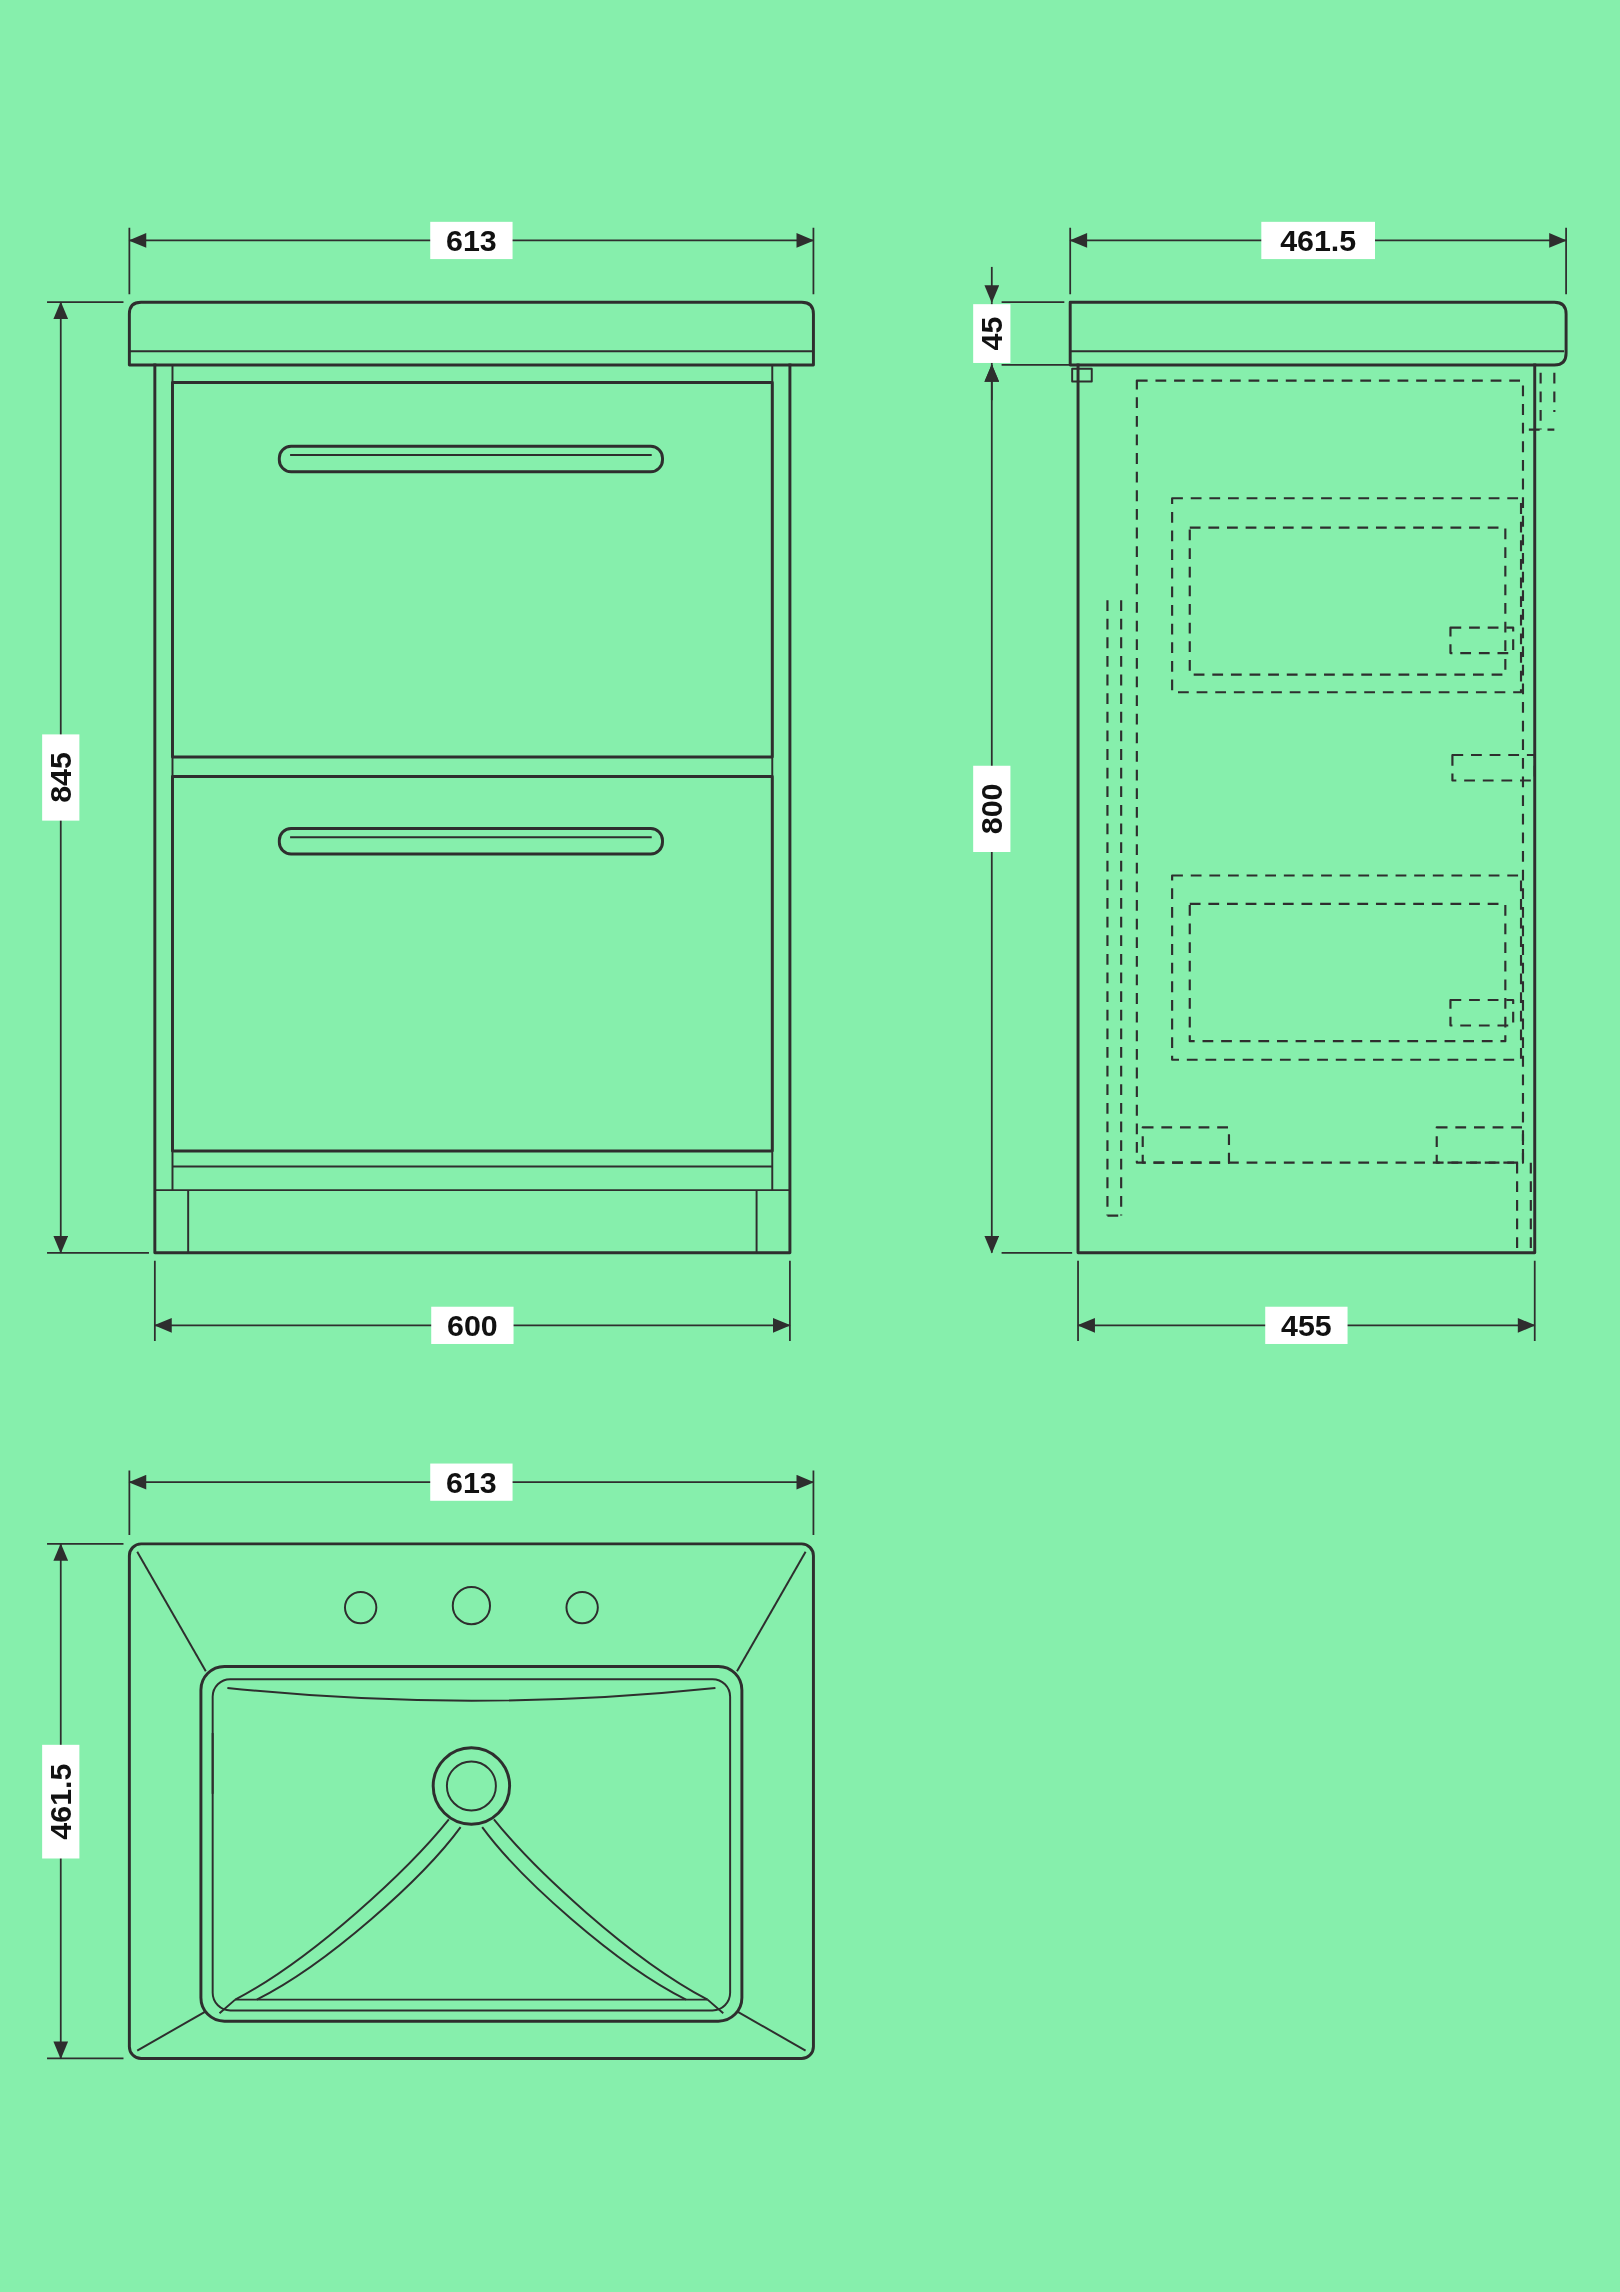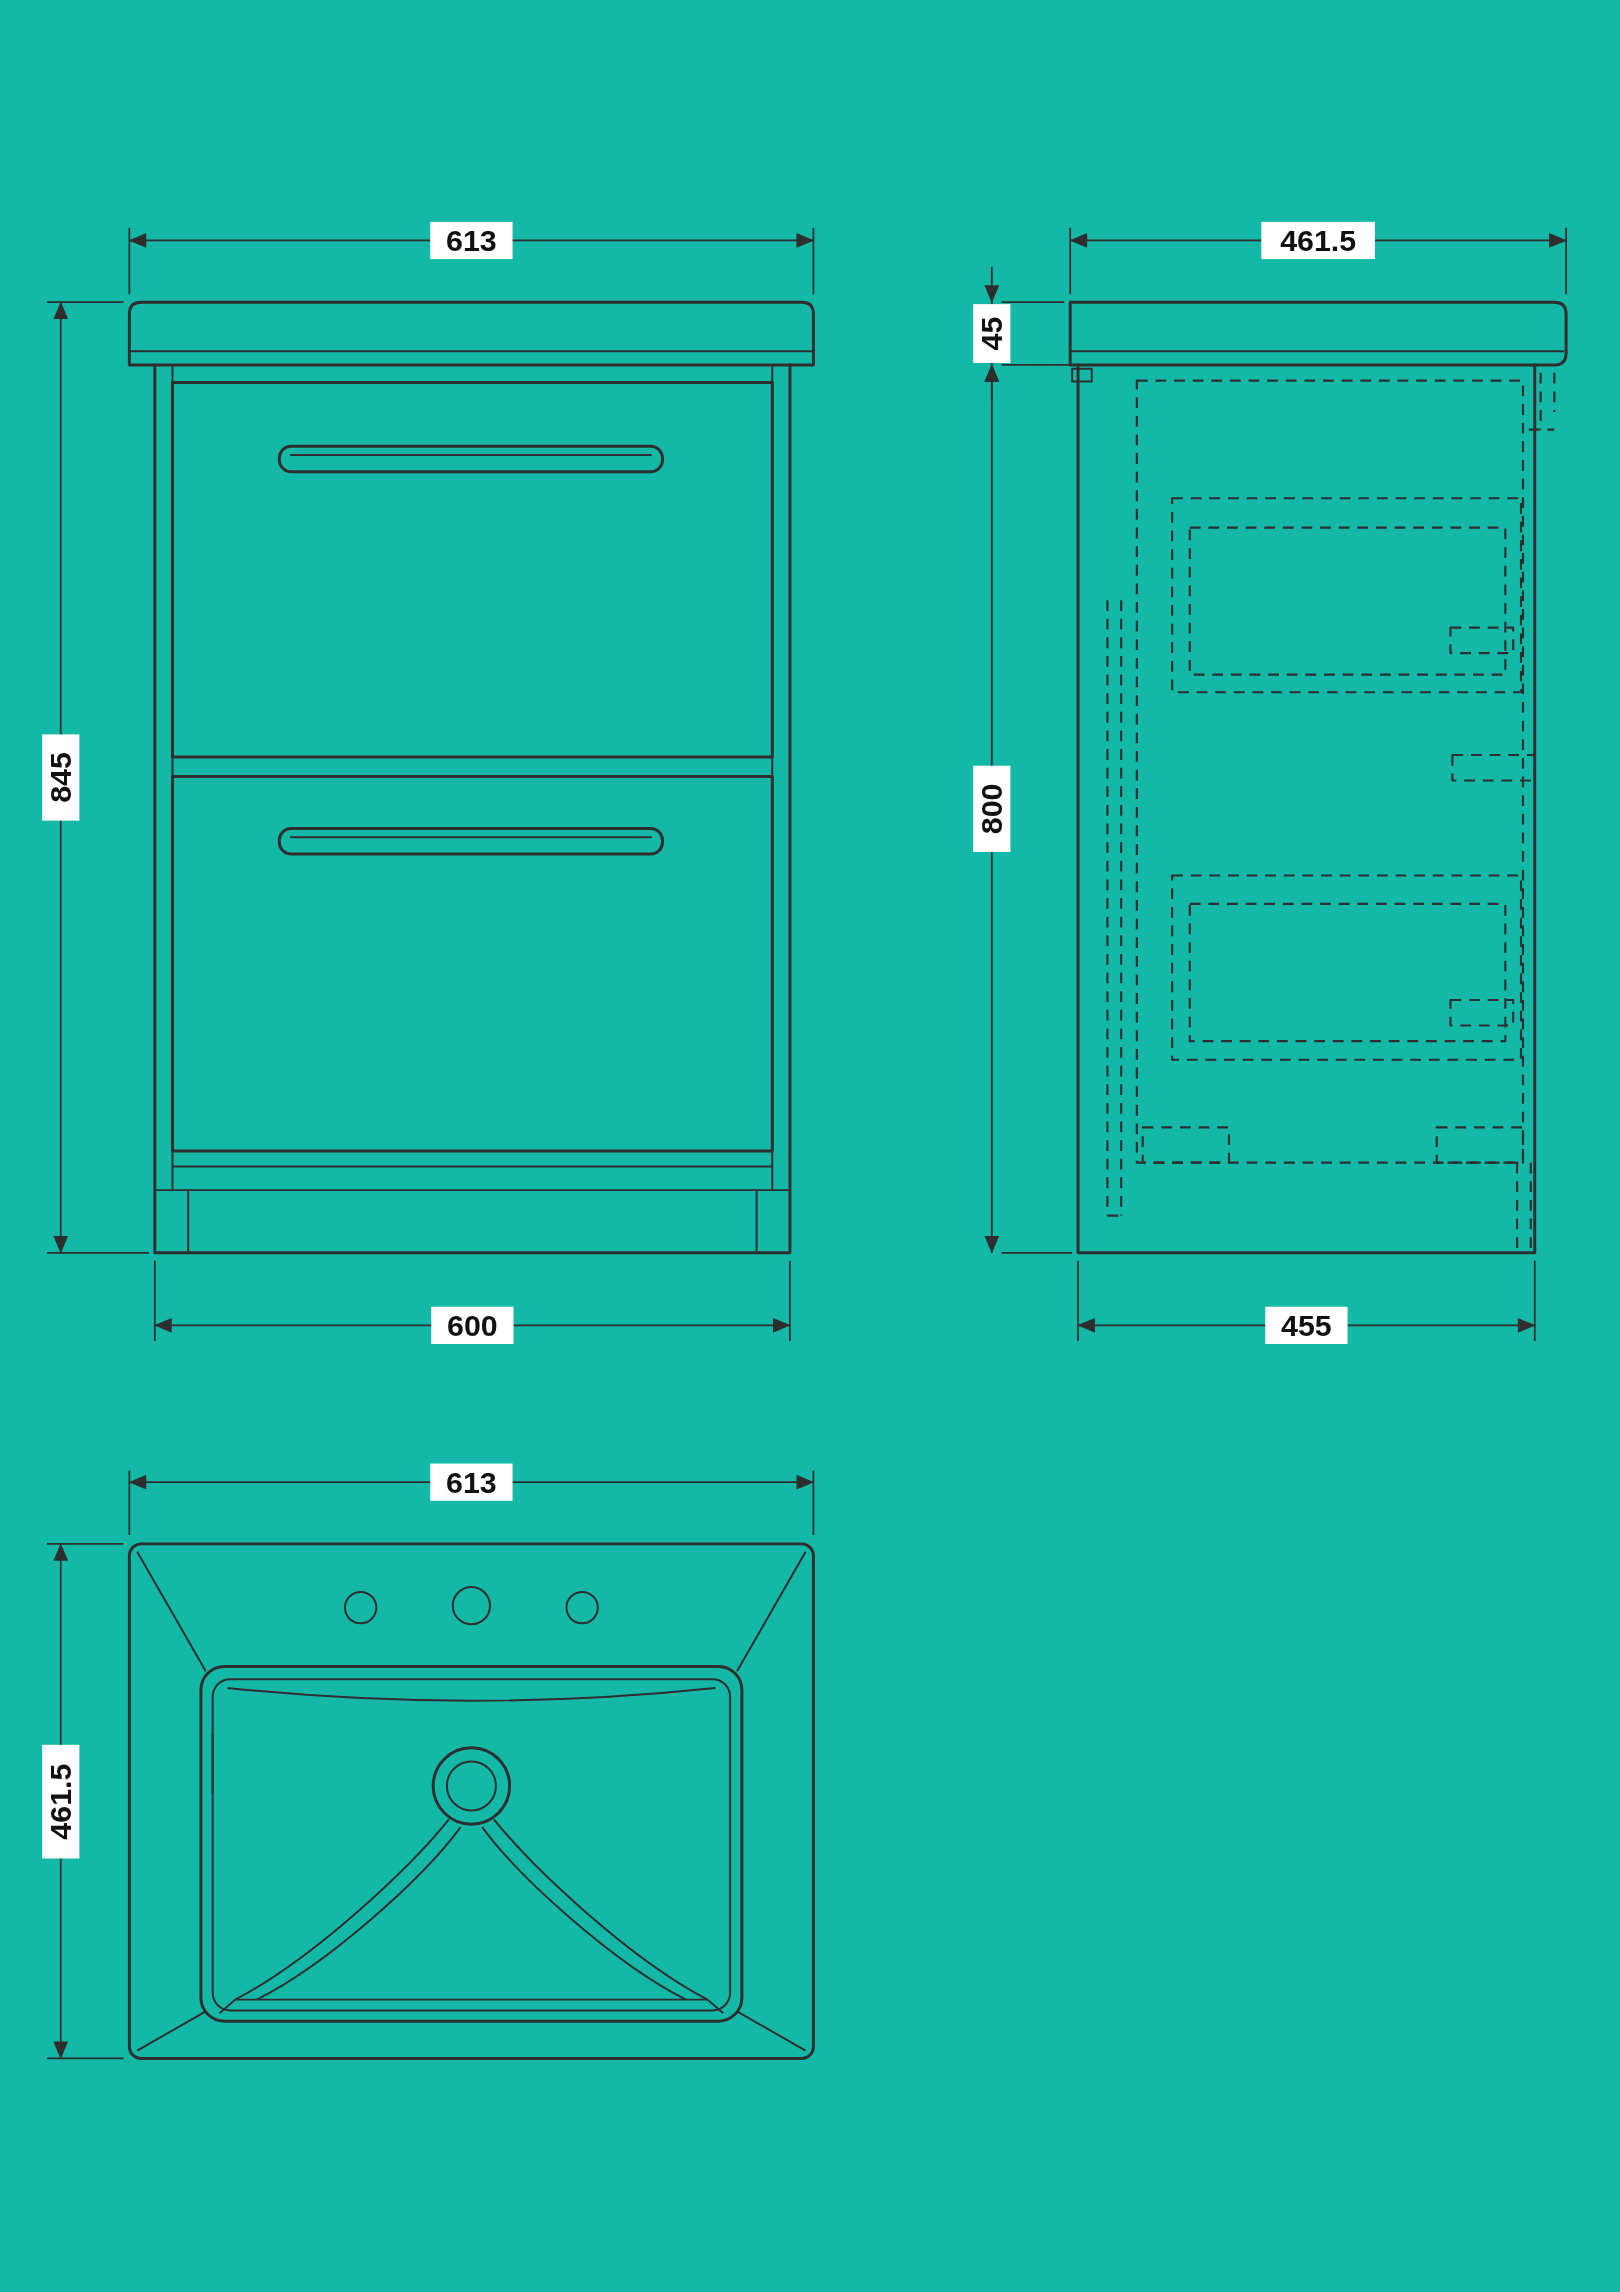--- a/index.html
+++ b/index.html
@@ -1,16 +1,16 @@
 <!DOCTYPE html>
 <html><head>
 <meta charset="utf-8">
 <style>
   html,body{margin:0;padding:0;background:#ffffff;}
-  .stage{width:1620px;height:2293px;background:#14b8a6;position:relative;}
+  .stage{width:1620px;height:2293px;background:#86efac;position:relative;}
   svg{display:block;}
   .obj{fill:none;stroke:#2e2e2e;stroke-width:3;stroke-linejoin:round;stroke-linecap:square;}
   .obj-thin{fill:none;stroke:#2e2e2e;stroke-width:2;stroke-linejoin:round;}
   .dash{fill:none;stroke:#2e2e2e;stroke-width:2.2;stroke-dasharray:11 8;stroke-linejoin:round;}
   .dim{fill:none;stroke:#2e2e2e;stroke-width:1.8;}
   .plate{fill:#ffffff;}
   .dim-text{font-family:"Liberation Sans","DejaVu Sans",sans-serif;font-size:31px;font-weight:700;fill:#111;text-anchor:middle;}
 </style>
 </head>
 <body>

